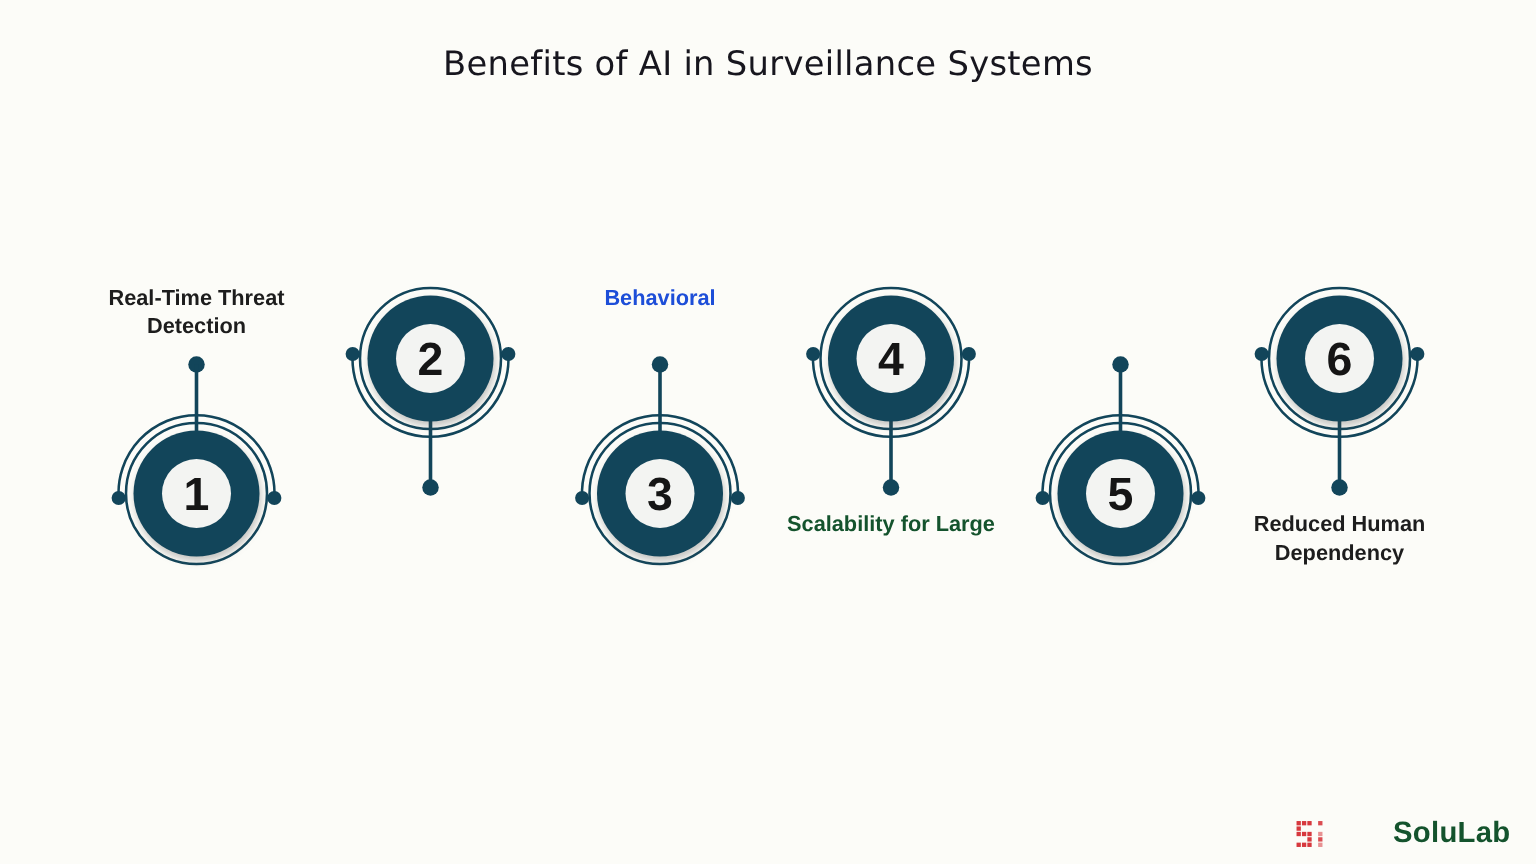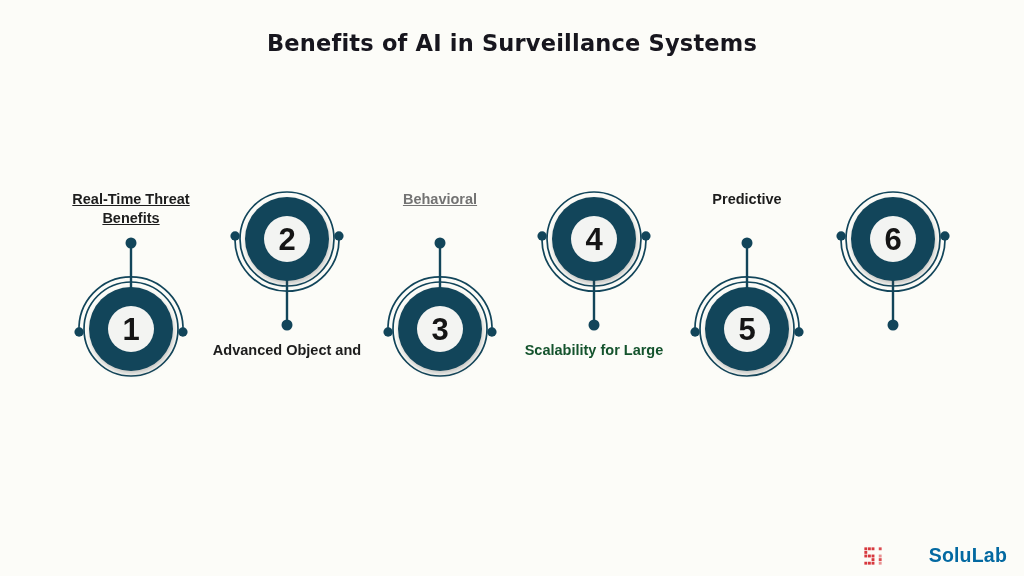--- a/index.html
+++ b/index.html
@@ -7,21 +7,21 @@
   body {
     position:relative;
     background:#fcfcf8;
     font-family:"Liberation Sans", sans-serif;
     overflow:hidden;
   }
   .title {
     position:absolute; top:30px; left:0; width:1024px;
     text-align:center;
     font-family:"DejaVu Sans", sans-serif;
-    font-weight:700; font-size:22.5px; letter-spacing:0.2px;
+    font-weight:400; font-size:22.5px; letter-spacing:0.2px;
     color:#17161e;
   }
   .item { position:absolute; top:183px; width:190px; height:240px; }
   .item .label {
     position:absolute; left:0; width:190px; text-align:center;
     font-size:14.5px; font-weight:700; line-height:19px; color:#1d1d1d;
   }
   .item.label-top .label { top:7px; }
   .item.label-top svg.badge { position:absolute; top:50px; left:30px; }
   .item.label-bottom svg.badge { position:absolute; top:0; left:30px; }
@@ -44,54 +44,53 @@
     <circle cx="65" cy="10" r="5.5" fill="#12455a"></circle>
        <line x1="65" y1="10" x2="65" y2="56" stroke="#12455a" stroke-width="2.4"></line>
     <path d="M 13.100000000000001 99 A 52 52 0 1 1 116.9 99" stroke="#12455a" stroke-width="1.7" fill="none"></path>
     <circle cx="13.100000000000001" cy="99" r="4.7" fill="#12455a"></circle>
     <circle cx="116.9" cy="99" r="4.7" fill="#12455a"></circle>
     <circle cx="65" cy="96" r="47" stroke="#12455a" stroke-width="1.7" fill="none"></circle>
     <circle class="disc" cx="65" cy="96" r="42" fill="#12455a"></circle>
     <circle cx="65" cy="96" r="23" fill="#f3f4f2"></circle>
     <text x="65" y="107" text-anchor="middle" font-family="Liberation Sans, sans-serif" font-weight="700" font-size="31" fill="#151515">1</text>
   </svg>
-      <div class="label" style="color: rgb(29, 29, 29); text-decoration: underline;">
+      <div class="label" style="color: rgb(29, 29, 29);">
         <div>Real-Time Threat</div>
-        <div>Benefits</div>
+        <div>Detection</div>
       </div>
     </div>
     <div class="item label-bottom" style="left: 192px;">
       <svg class="badge" width="130" height="152" viewBox="0 0 130 152">
     <line x1="65" y1="96" x2="65" y2="142" stroke="#12455a" stroke-width="2.4"></line>
        <circle cx="65" cy="142" r="5.5" fill="#12455a"></circle>
     <path d="M 13.100000000000001 53 A 52 52 0 1 0 116.9 53" stroke="#12455a" stroke-width="1.7" fill="none"></path>
     <circle cx="13.100000000000001" cy="53" r="4.7" fill="#12455a"></circle>
     <circle cx="116.9" cy="53" r="4.7" fill="#12455a"></circle>
     <circle cx="65" cy="56" r="47" stroke="#12455a" stroke-width="1.7" fill="none"></circle>
     <circle class="disc" cx="65" cy="56" r="42" fill="#12455a"></circle>
     <circle cx="65" cy="56" r="23" fill="#f3f4f2"></circle>
     <text x="65" y="67" text-anchor="middle" font-family="Liberation Sans, sans-serif" font-weight="700" font-size="31" fill="#151515">2</text>
   </svg>
       <div class="label" style="color: rgb(29, 29, 29);">
-        <div>Advanced Object and</div>
       </div>
     </div>
     <div class="item label-top" style="left: 345px;">
       <svg class="badge" width="130" height="152" viewBox="0 0 130 152">
     <circle cx="65" cy="10" r="5.5" fill="#12455a"></circle>
        <line x1="65" y1="10" x2="65" y2="56" stroke="#12455a" stroke-width="2.4"></line>
     <path d="M 13.100000000000001 99 A 52 52 0 1 1 116.9 99" stroke="#12455a" stroke-width="1.7" fill="none"></path>
     <circle cx="13.100000000000001" cy="99" r="4.7" fill="#12455a"></circle>
     <circle cx="116.9" cy="99" r="4.7" fill="#12455a"></circle>
     <circle cx="65" cy="96" r="47" stroke="#12455a" stroke-width="1.7" fill="none"></circle>
     <circle class="disc" cx="65" cy="96" r="42" fill="#12455a"></circle>
     <circle cx="65" cy="96" r="23" fill="#f3f4f2"></circle>
     <text x="65" y="107" text-anchor="middle" font-family="Liberation Sans, sans-serif" font-weight="700" font-size="31" fill="#151515">3</text>
   </svg>
-      <div class="label" style="color: #737373; text-decoration: underline;">
+      <div class="label" style="color: #1d4ed8;">
         <div>Behavioral</div>
       </div>
     </div>
     <div class="item label-bottom" style="left: 499px;">
       <svg class="badge" width="130" height="152" viewBox="0 0 130 152">
     <line x1="65" y1="96" x2="65" y2="142" stroke="#12455a" stroke-width="2.4"></line>
        <circle cx="65" cy="142" r="5.5" fill="#12455a"></circle>
     <path d="M 13.100000000000001 53 A 52 52 0 1 0 116.9 53" stroke="#12455a" stroke-width="1.7" fill="none"></path>
     <circle cx="13.100000000000001" cy="53" r="4.7" fill="#12455a"></circle>
     <circle cx="116.9" cy="53" r="4.7" fill="#12455a"></circle>
@@ -110,35 +109,38 @@
        <line x1="65" y1="10" x2="65" y2="56" stroke="#12455a" stroke-width="2.4"></line>
     <path d="M 13.100000000000001 99 A 52 52 0 1 1 116.9 99" stroke="#12455a" stroke-width="1.7" fill="none"></path>
     <circle cx="13.100000000000001" cy="99" r="4.7" fill="#12455a"></circle>
     <circle cx="116.9" cy="99" r="4.7" fill="#12455a"></circle>
     <circle cx="65" cy="96" r="47" stroke="#12455a" stroke-width="1.7" fill="none"></circle>
     <circle class="disc" cx="65" cy="96" r="42" fill="#12455a"></circle>
     <circle cx="65" cy="96" r="23" fill="#f3f4f2"></circle>
     <text x="65" y="107" text-anchor="middle" font-family="Liberation Sans, sans-serif" font-weight="700" font-size="31" fill="#151515">5</text>
   </svg>
       <div class="label" style="color: rgb(29, 29, 29);">
-        <div>Predictive</div>
       </div>
     </div>
     <div class="item label-bottom" style="left: 798px;">
       <svg class="badge" width="130" height="152" viewBox="0 0 130 152">
     <line x1="65" y1="96" x2="65" y2="142" stroke="#12455a" stroke-width="2.4"></line>
        <circle cx="65" cy="142" r="5.5" fill="#12455a"></circle>
     <path d="M 13.100000000000001 53 A 52 52 0 1 0 116.9 53" stroke="#12455a" stroke-width="1.7" fill="none"></path>
     <circle cx="13.100000000000001" cy="53" r="4.7" fill="#12455a"></circle>
     <circle cx="116.9" cy="53" r="4.7" fill="#12455a"></circle>
     <circle cx="65" cy="56" r="47" stroke="#12455a" stroke-width="1.7" fill="none"></circle>
     <circle class="disc" cx="65" cy="56" r="42" fill="#12455a"></circle>
     <circle cx="65" cy="56" r="23" fill="#f3f4f2"></circle>
     <text x="65" y="67" text-anchor="middle" font-family="Liberation Sans, sans-serif" font-weight="700" font-size="31" fill="#151515">6</text>
   </svg>
+      <div class="label" style="color: rgb(29, 29, 29);">
+        <div>Reduced Human</div>
+        <div>Dependency</div>
+      </div>
     </div>
   </div>
 
 <div class="logo">
   <svg id="logo-icon" class="logo-icon" width="18" height="18" viewBox="0 0 20 20">
       <rect x="0.4" y="0.4" width="3.2" height="3.2" fill="#d7383e" fill-opacity="1"></rect>
       <rect x="4.4" y="0.4" width="3.2" height="3.2" fill="#d7383e" fill-opacity="1"></rect>
       <rect x="8.4" y="0.4" width="3.2" height="3.2" fill="#d7383e" fill-opacity="1"></rect>
       <rect x="0.4" y="4.4" width="3.2" height="3.2" fill="#d7383e" fill-opacity="1"></rect>
       <rect x="0.4" y="8.4" width="3.2" height="3.2" fill="#d7383e" fill-opacity="1"></rect>
@@ -146,14 +148,14 @@
       <rect x="8.4" y="8.4" width="3.2" height="3.2" fill="#d7383e" fill-opacity="1"></rect>
       <rect x="8.4" y="12.4" width="3.2" height="3.2" fill="#d7383e" fill-opacity="1"></rect>
       <rect x="0.4" y="16.4" width="3.2" height="3.2" fill="#d7383e" fill-opacity="1"></rect>
       <rect x="4.4" y="16.4" width="3.2" height="3.2" fill="#d7383e" fill-opacity="1"></rect>
       <rect x="8.4" y="16.4" width="3.2" height="3.2" fill="#d7383e" fill-opacity="1"></rect>
       <rect x="16.4" y="0.4" width="3.2" height="3.2" fill="#d7383e" fill-opacity="0.9"></rect>
       <rect x="16.4" y="8.4" width="3.2" height="3.2" fill="#d7383e" fill-opacity="0.55"></rect>
       <rect x="16.4" y="12.4" width="3.2" height="3.2" fill="#d7383e" fill-opacity="0.9"></rect>
       <rect x="16.4" y="16.4" width="3.2" height="3.2" fill="#d7383e" fill-opacity="0.55"></rect>
     </svg>
-  <span class="logo-text" style="color: #0369a1; margin-left: 41px;">SoluLab</span>
+  <span class="logo-text" style="color: #14532d; margin-left: 41px;">SoluLab</span>
 </div>
 
 </body></html>

